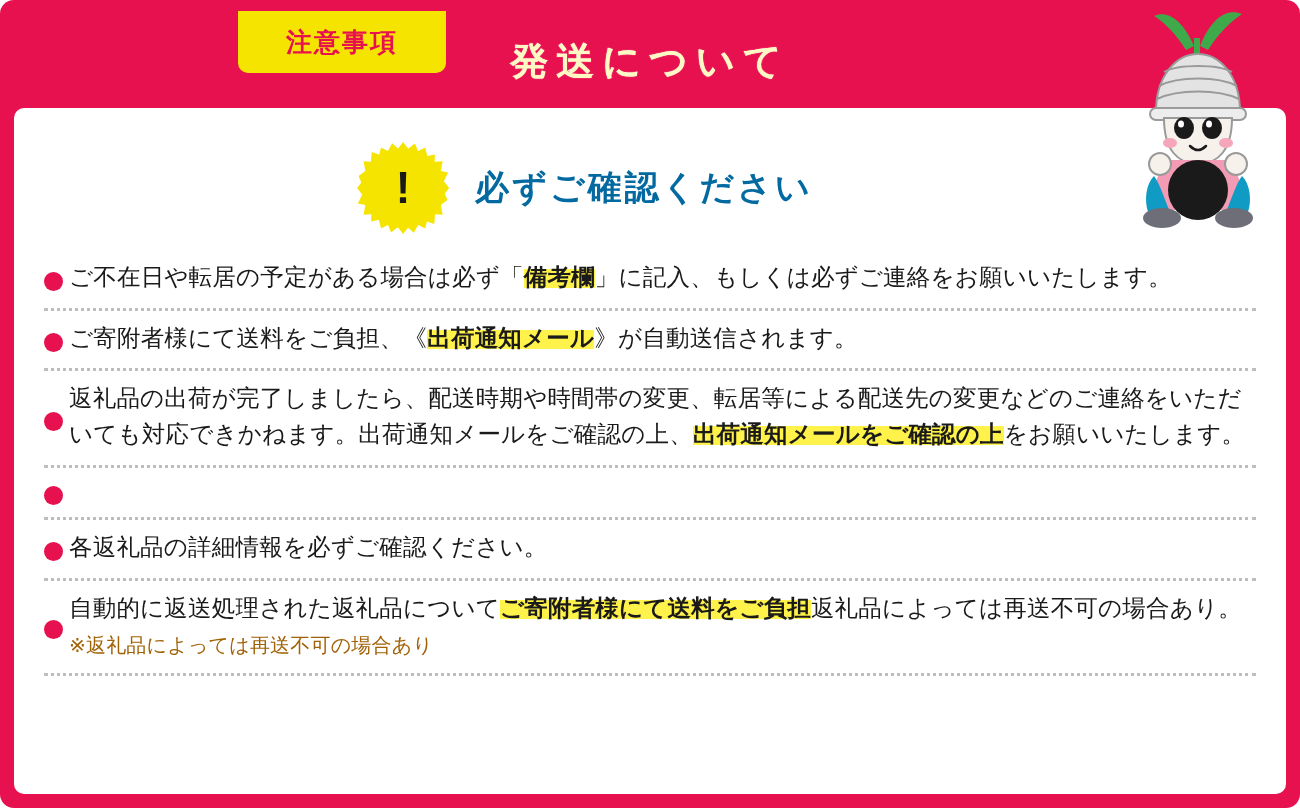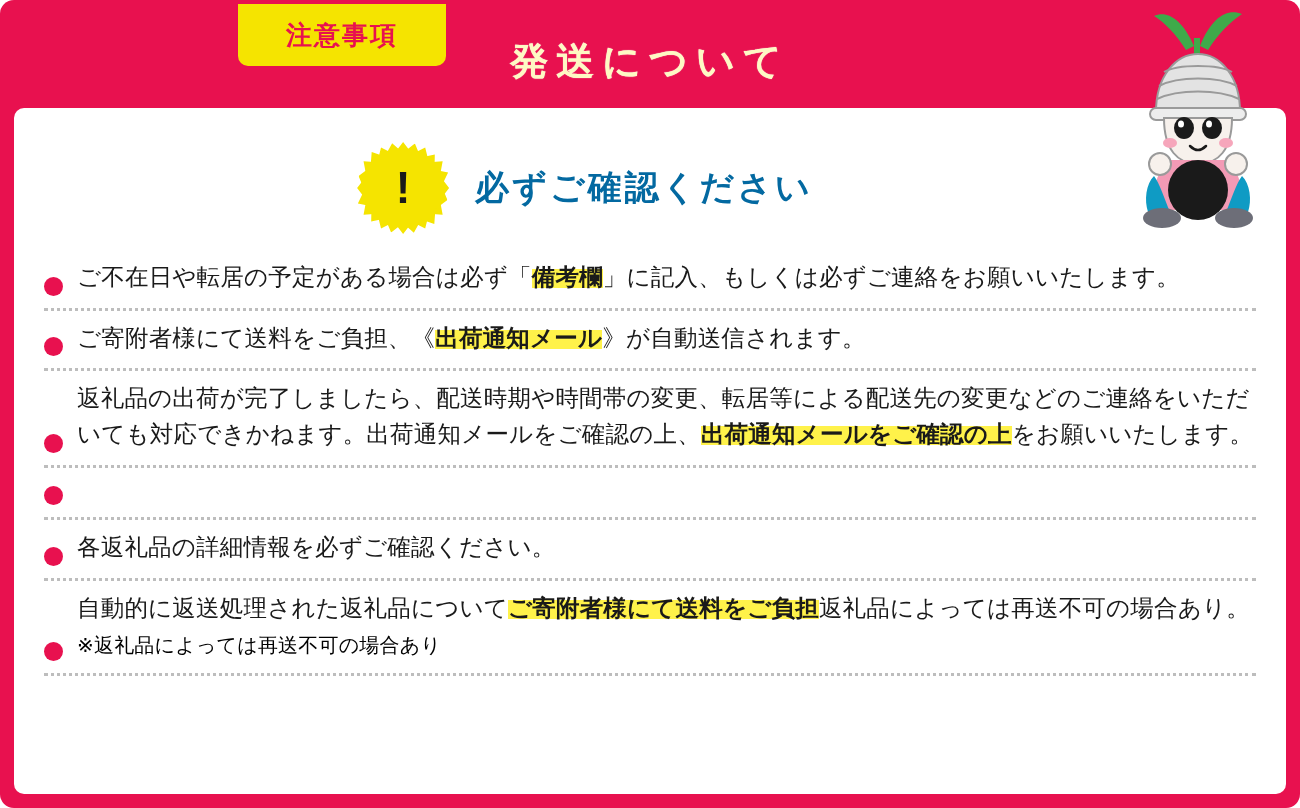--- a/index.html
+++ b/index.html
@@ -20,21 +20,21 @@
   }
 
   
   .header {
     position: relative;
     height: 108px;
   }
   .badge {
     position: absolute;
     left: 238px;
-    top: 4px;
+    top: 11px;
     width: 208px;
     height: 62px;
     background: #f5e400;
     border-bottom-left-radius: 10px;
     border-bottom-right-radius: 10px;
     display: flex;
     align-items: center;
     justify-content: center;
   }
   .badge-text {
@@ -114,22 +114,22 @@
     color: #0369a1;
     letter-spacing: 3px;
   }
 
   
   .notes { }
   .note {
     padding: 10px 0 12px 0;
     border-bottom: 3px dotted #bdbdbd;
     display: flex;
-    align-items: flex-end;
-    gap: 14px;
+    align-items: center;
+    gap: 6px;
   }
   .note:first-child { padding-top: 4px; }
   .bullet {
     flex: 0 0 auto;
     width: 19px;
     height: 19px;
     border-radius: 50%;
     background: #e8114f;
     margin-top: 8px;
   }
@@ -140,21 +140,21 @@
     letter-spacing: 0.2px;
   }
   .note-body .hl {
     background: linear-gradient(transparent 18%, #fff24a 18%, #fff24a 92%, transparent 92%);
     font-weight: bold;
   }
   .sub {
     display: block;
     font-size: 20px;
     margin-top: 4px;
-    color: #000000;
+    color: #a16207;
   }
 
   
   .mascot {
     position: absolute;
     right: 28px;
     top: 4px;
     width: 148px;
     height: 232px;
     z-index: 5;

